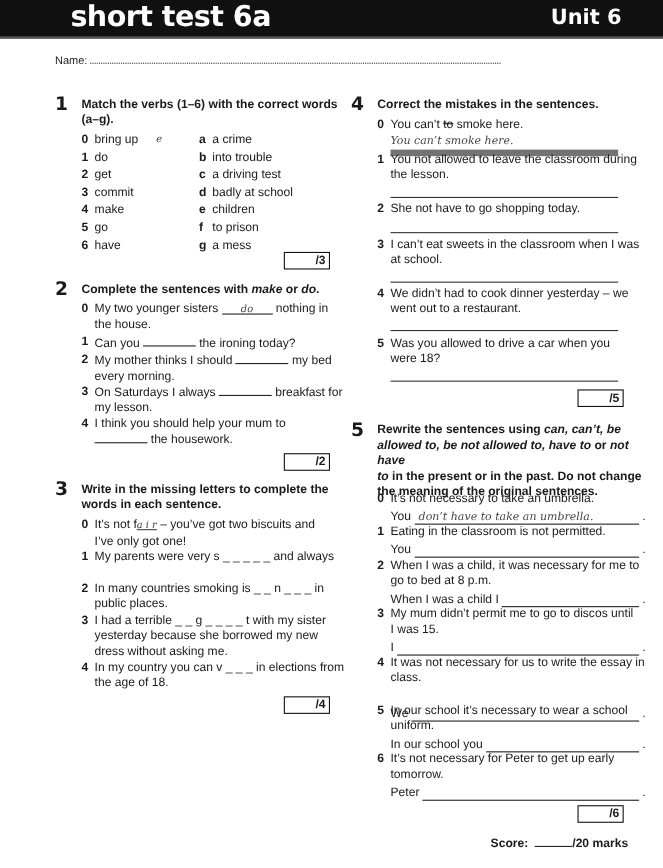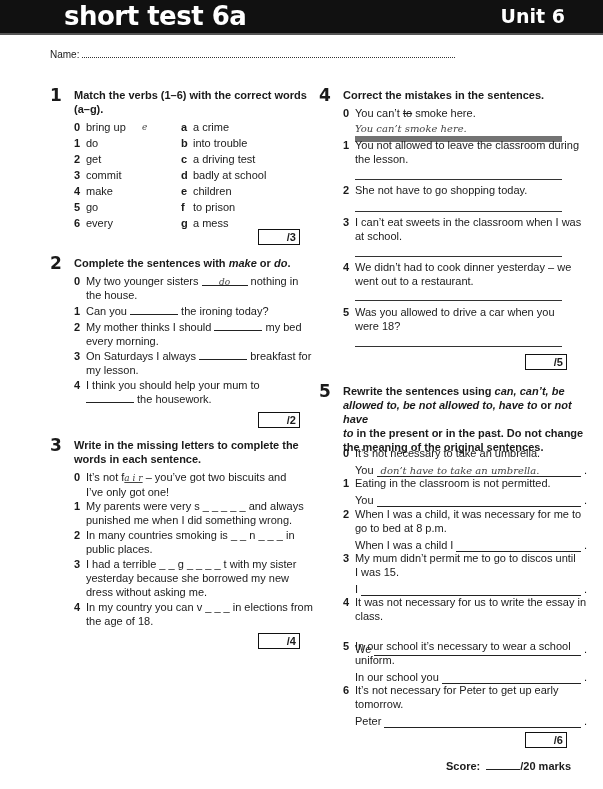--- a/index.html
+++ b/index.html
@@ -68,21 +68,21 @@
       <div class="item" style="left: 24px; top: 96px; width: 100px;">
         <span class="n">4</span>
         <span class="t">make</span>
       </div>
       <div class="item" style="left: 24px; top: 112px; width: 100px;">
         <span class="n">5</span>
         <span class="t">go</span>
       </div>
       <div class="item" style="left: 24px; top: 128px; width: 100px;">
         <span class="n">6</span>
-        <span class="t">every</span>
+        <span class="t">have</span>
       </div>
     </div>
   <div id="s1-words">
       <div class="item" style="left: 131px; top: 32px; width: 120px;">
         <span class="n">a</span>
         <span class="t">a crime</span>
       </div>
       <div class="item" style="left: 131px; top: 48px; width: 120px;">
         <span class="n">b</span>
         <span class="t">into trouble</span>
@@ -172,21 +172,20 @@
     <span class="n">0</span>
     <div class="t">
       <span>It’s not f</span><span class="hand" style="text-decoration:underline;font-style:italic;">a i r</span><span> – you’ve got two biscuits and</span><br>
       <span>I’ve only got one!</span>
     </div>
   </div>
   <div class="item" style="left:24px; top:61px; width:245px;">
     <span class="n">1</span>
     <div class="t">
       <span>My parents were very s _ _ _ _ _ and always</span><br>
-      <span>punished me when I did something wrong.</span>
     </div>
   </div>
   <div class="item" style="left:24px; top:90px; width:245px;">
     <span class="n">2</span>
     <div class="t">
       <span>In many countries smoking is _ _ n _ _ _ in</span><br>
       <span>public places.</span>
     </div>
   </div>
   <div class="item" style="left:24px; top:119px; width:245px;">

